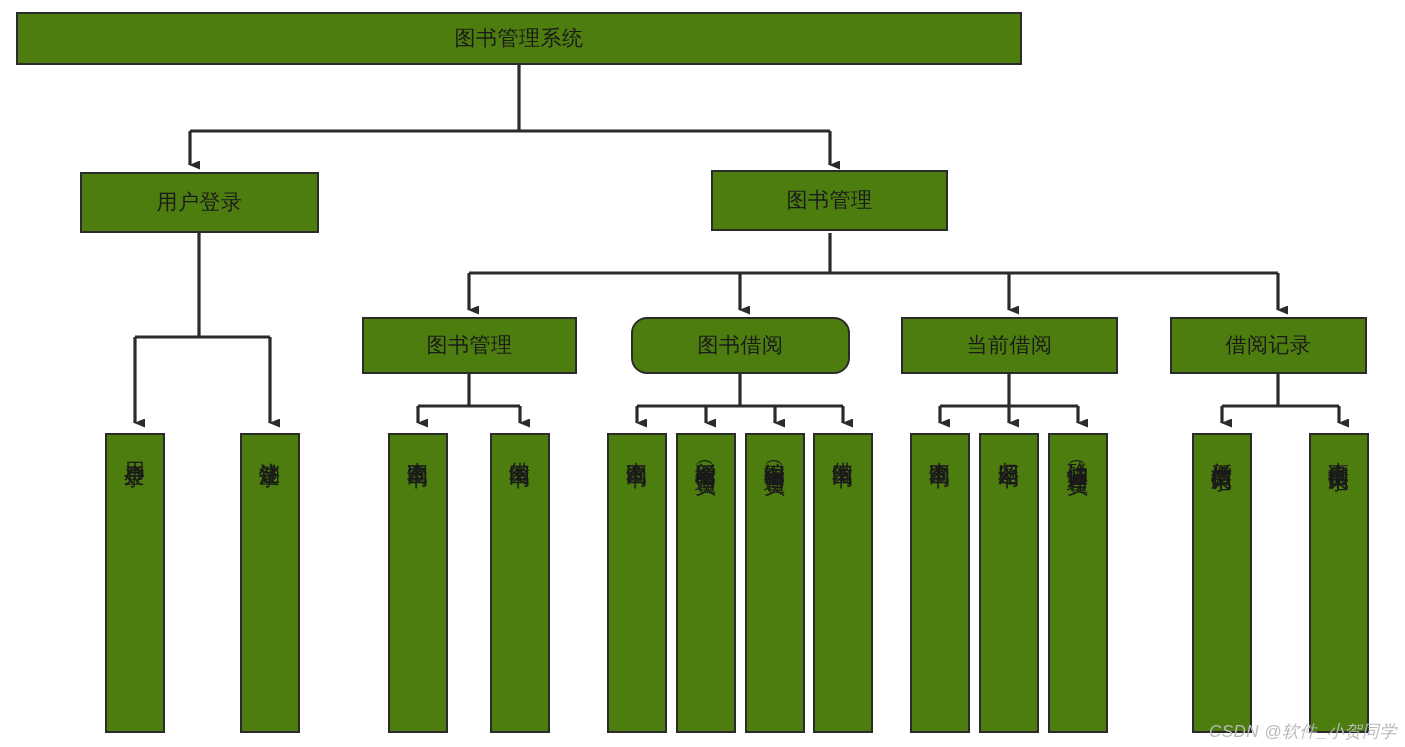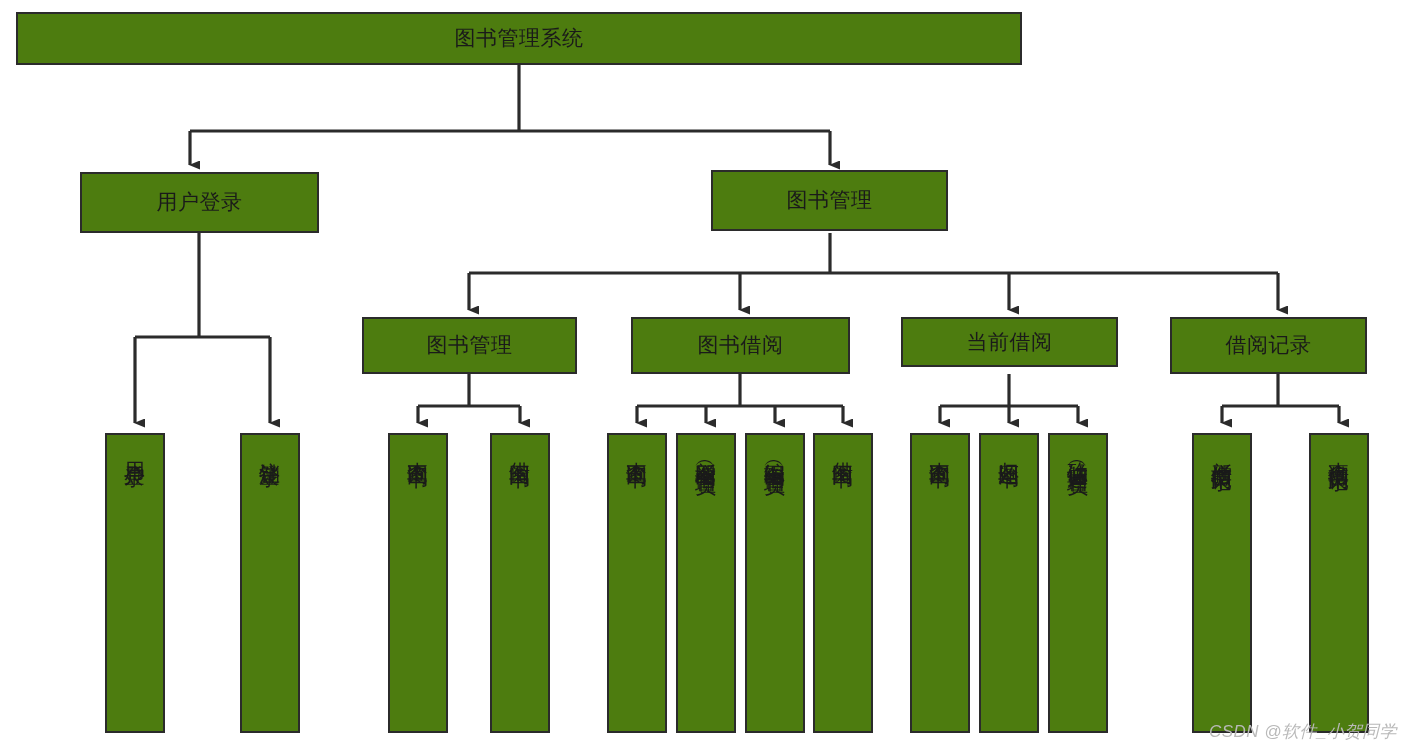--- a/index.html
+++ b/index.html
@@ -135,25 +135,25 @@
   </div>
 
   <div class="node horiz" style="left:711px; top:170px; width:237px; height:61px;">
     <span class="label">图书管理</span>
   </div>
 
   <div class="node horiz" style="left:362px; top:317px; width:215px; height:57px;">
     <span class="label">图书管理</span>
   </div>
 
-  <div class="node horiz" style="left:631px; top:317px; width:219px; height:57px;">
+  <div class="node horiz" style="left:631px; top:317px; width:219px; height:57px;border-radius:16px;">
     <span class="label">图书借阅</span>
   </div>
 
-  <div class="node horiz" style="left:901px; top:317px; width:217px; height:50px;">
+  <div class="node horiz" style="left:901px; top:317px; width:217px; height:57px;">
     <span class="label">当前借阅</span>
   </div>
 
   <div class="node horiz" style="left:1170px; top:317px; width:197px; height:57px;">
     <span class="label">借阅记录</span>
   </div>
 
   <div class="node vert" style="left:105px; top:433px; width:60px; height:300px;">
     <span class="label">用户登录</span>
   </div>

